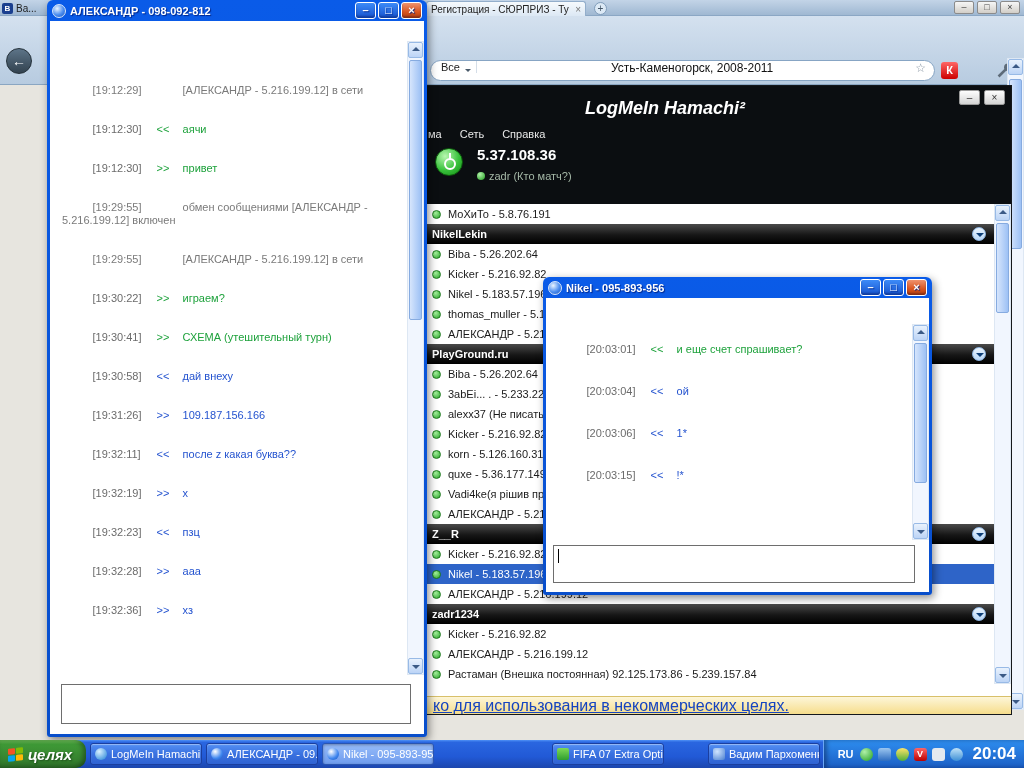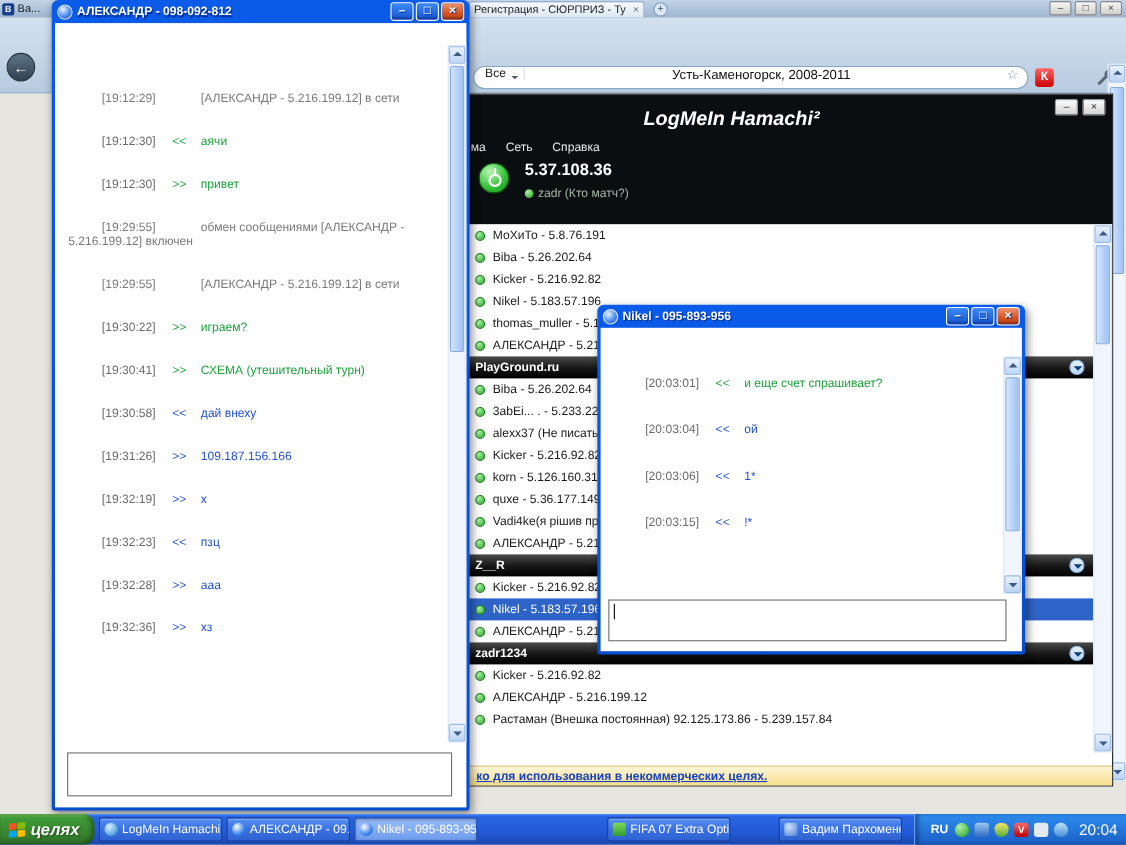--- a/index.html
+++ b/index.html
@@ -74,21 +74,21 @@
     background:radial-gradient(circle at 35% 30%,#a8f5a0,#28a428); border:1px solid #1d7a1d; margin-right:7px; }
   .hrow .chev { display:none; position:absolute; right:8px; top:3px; width:14px; height:14px; border-radius:50%;
     background:linear-gradient(#e9f3fd,#b9d7f7); border:1px solid #8fb6e2; }
   .hrow .chev::after { content:""; position:absolute; left:3px; top:5px; border:4px solid transparent; border-top-color:#0d3d75; border-bottom:none; }
   .hrow.group { background:linear-gradient(180deg,#4a4a4a,#161616 55%,#000); color:#fff; font-weight:bold; }
   .hrow.group .chev { display:block; }
   .hrow.selected { background:#2e64c8; color:#fff; }
   .h-scroll { top:118px; right:0; height:480px; }
   .h-footer { position:absolute; bottom:0; left:0; right:0; height:18px;
     background:linear-gradient(#fdf6d8,#f6dd8c); border-top:1px solid #d8c06a; display:flex; align-items:center;
-    padding-left:8px; color:#1544c0; font-weight:bold; text-decoration:underline; font-size:11px; }
+    padding-left:8px; color:#1544c0; font-weight:normal; text-decoration:underline; font-size:16px; }
 
   
   .xpwin { position:absolute; background:linear-gradient(#0a5be8,#084ecb); padding:0 3px 3px;
     border-radius:6px 6px 3px 3px; box-shadow:2px 3px 8px rgba(0,0,0,.45); }
   .xp-title { height:21px; display:flex; align-items:center; gap:4px; padding:0 2px; color:#fff;
     font-weight:bold; font-size:11px; text-shadow:1px 1px 1px #00268a; }
   .chat-ico { width:14px; height:14px; border-radius:50%; flex:0 0 14px;
     background:radial-gradient(circle at 35% 30%, #eaf4ff, #4b8df0 55%, #1952b8); border:1px solid #d8e6fa; }
   .xpbtns { margin-left:auto; display:flex; gap:2px; }
   .xpbtn { width:21px; height:17px; border-radius:3px; border:1px solid #fff; color:#fff; font-size:11px;
@@ -144,21 +144,21 @@
     background:linear-gradient(#2e8ef0,#1b5ec4); box-shadow:inset 3px 0 4px rgba(0,0,30,.35);
     border-left:1px solid #6aa7f5; color:#fff; }
   .tray-ico { width:13px; height:13px; border-radius:3px; font-size:9px; font-weight:bold; color:#fff;
     text-align:center; line-height:13px; }
   #tray .tray-ico:nth-of-type(1){background:radial-gradient(circle at 35% 30%,#b0f0a8,#1f9e1f);border-radius:50%;}
   #tray .tray-ico:nth-of-type(2){background:linear-gradient(#9cc6f0,#2d6cc0);}
   #tray .tray-ico:nth-of-type(3){background:linear-gradient(#ffe46a,#4fae3a);border-radius:50% 50% 50% 50%/40% 40% 60% 60%;}
   #tray .tray-ico:nth-of-type(4){background:linear-gradient(#f66,#b00);}
   #tray .tray-ico:nth-of-type(5){background:#e4e9ef;color:#345;}
   #tray .tray-ico:nth-of-type(6){background:linear-gradient(#bfe2f8,#3d8fd6);border-radius:50%;}
-  .clock { font-size:14px; padding-left:4px; }
+  .clock { font-size:17px; padding-left:4px;font-weight:bold; }
   .lang { font-size:11px; font-weight:bold; }
 </style>
 </head>
 <body>
 
 <div id="browser" class="win">
   <div class="b-titlebar">
     <div class="tab-left">
       <span class="tab-left-ico">В</span>
       <span>Ва...</span>
@@ -214,20 +214,25 @@
       </div>
   </div>
   <div class="h-list">
 
       <div class="hrow member">
         <span class="dot"></span>
         <span class="hname">МоХиТо - 5.8.76.191</span>
 
       </div>
 
+      <div class="hrow group">
+
+        <span class="hname">NikelLekin</span>
+        <span class="chev"></span>
+      </div>
 
       <div class="hrow member">
         <span class="dot"></span>
         <span class="hname">Biba - 5.26.202.64</span>
 
       </div>
 
       <div class="hrow member">
         <span class="dot"></span>
         <span class="hname">Kicker - 5.216.92.82</span>
@@ -406,20 +411,23 @@
 
         <div class="msg blue">
           <span class="t">[19:30:58]</span><span class="d">&lt;&lt;</span><span class="x">дай внеху</span>
         </div>
 
 
         <div class="msg blue">
           <span class="t">[19:31:26]</span><span class="d">&gt;&gt;</span><span class="x">109.187.156.166</span>
         </div>
 
+        <div class="msg blue">
+          <span class="t">[19:32:11]</span><span class="d">&lt;&lt;</span><span class="x">после z какая буква??</span>
+        </div>
 
         <div class="msg blue">
           <span class="t">[19:32:19]</span><span class="d">&gt;&gt;</span><span class="x">х</span>
         </div>
 
         <div class="msg blue">
           <span class="t">[19:32:23]</span><span class="d">&lt;&lt;</span><span class="x">пзц</span>
         </div>
 
         <div class="msg blue">

